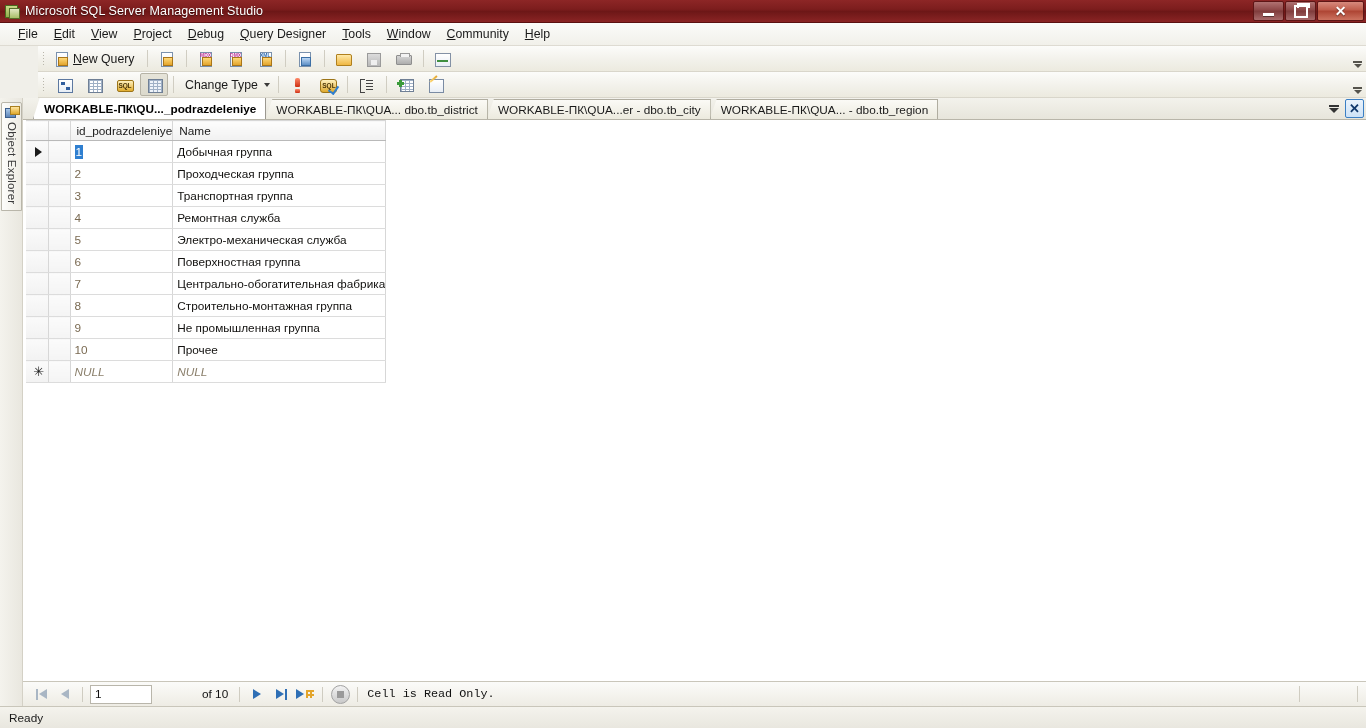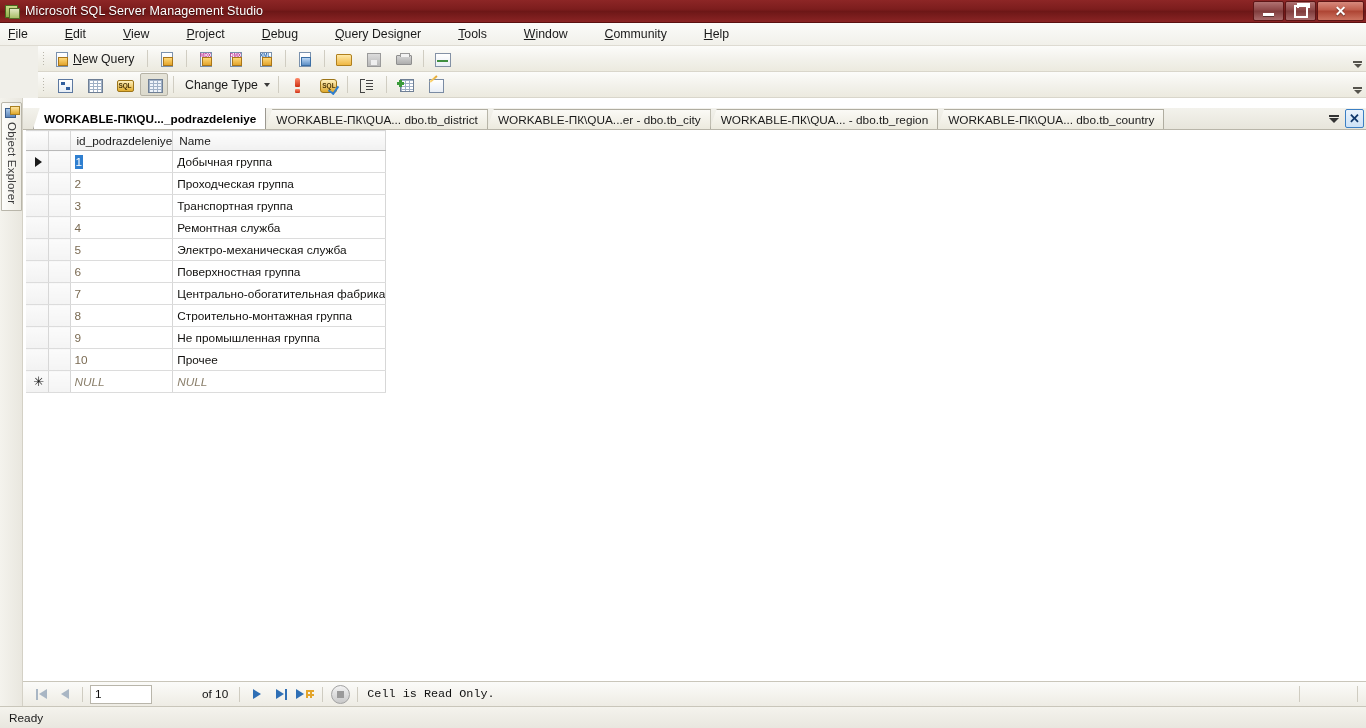--- a/index.html
+++ b/index.html
@@ -81,22 +81,21 @@
     color: #ffffff; font-size: 14px; font-weight: bold; line-height: 14px;
     text-shadow: 0 1px 1px rgba(0,0,0,.5);
   }
 
   
   .menubar {
     height: 22px; flex: 0 0 22px;
     background: linear-gradient(to bottom, #fbfbf9, #f1f0ea);
     border-bottom: 1px solid #dedbd2;
     display: flex; align-items: center;
-    padding-left: 0;
-    gap: 21px;
+    padding-left: 10px;
   }
   .menuitem {
     padding: 3px 8px 3px 8px;
     font-size: 12.3px;
     color: #1a1a1a;
     white-space: nowrap;
     cursor: default;
   }
   .menuitem u { text-decoration: underline; }
 
@@ -337,21 +336,20 @@
   
   .tabstrip {
     flex: 0 0 21px; height: 21px;
     background: linear-gradient(to bottom, #f3f2ec, #e7e5db);
     border-bottom: 1px solid #b8b5a9;
     display: flex; align-items: flex-end;
     position: relative;
     padding-left: 10px;
     padding-right: 48px;
     overflow: hidden;
-    margin-top: 10px;
   }
   .dtab {
     height: 19px;
     display: flex; align-items: center;
     padding: 0 9px 0 10px;
     margin-right: -1px;
     font-size: 11.8px;
     color: #1a1a1a;
     white-space: nowrap;
     background: linear-gradient(to bottom, #fbfaf6, #eceade);
@@ -741,23 +739,20 @@
         </div>
         <div class="dtab">
           <span>WORKABLE-ПК\QUA... dbo.tb_district</span>
         </div>
         <div class="dtab">
           <span>WORKABLE-ПК\QUA...er - dbo.tb_city</span>
         </div>
         <div class="dtab">
           <span>WORKABLE-ПК\QUA... - dbo.tb_region</span>
         </div>
-        <div class="dtab">
-          <span>WORKABLE-ПК\QUA... dbo.tb_country</span>
-        </div>
 
         <div class="tabstrip-right">
           <div class="tsbtn">
             <div style="display:flex;flex-direction:column;align-items:center;">
               <div class="dnbar"></div>
                 <div class="dn"></div>
             </div>
           </div>
           <div class="tsbtn boxed">
             <span class="x">✕</span>

